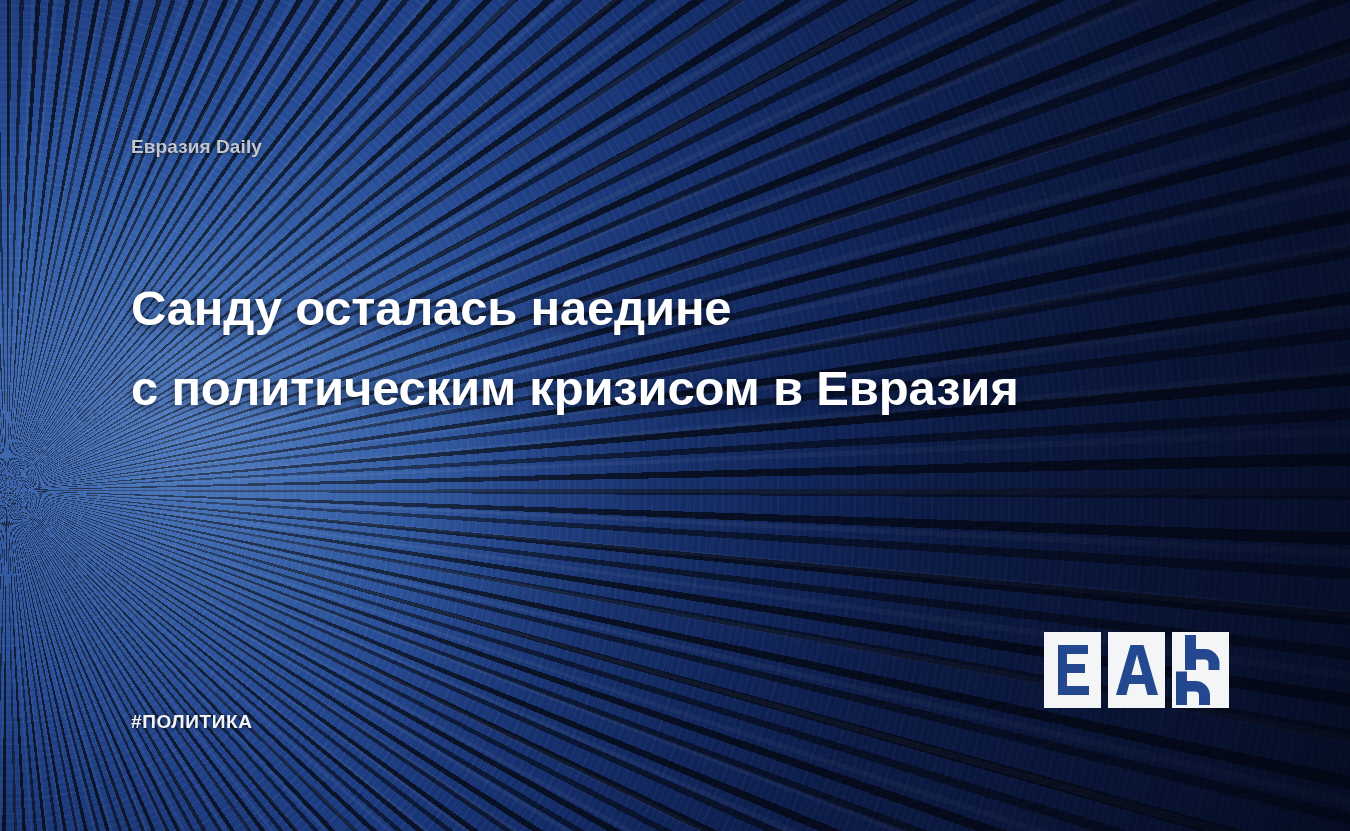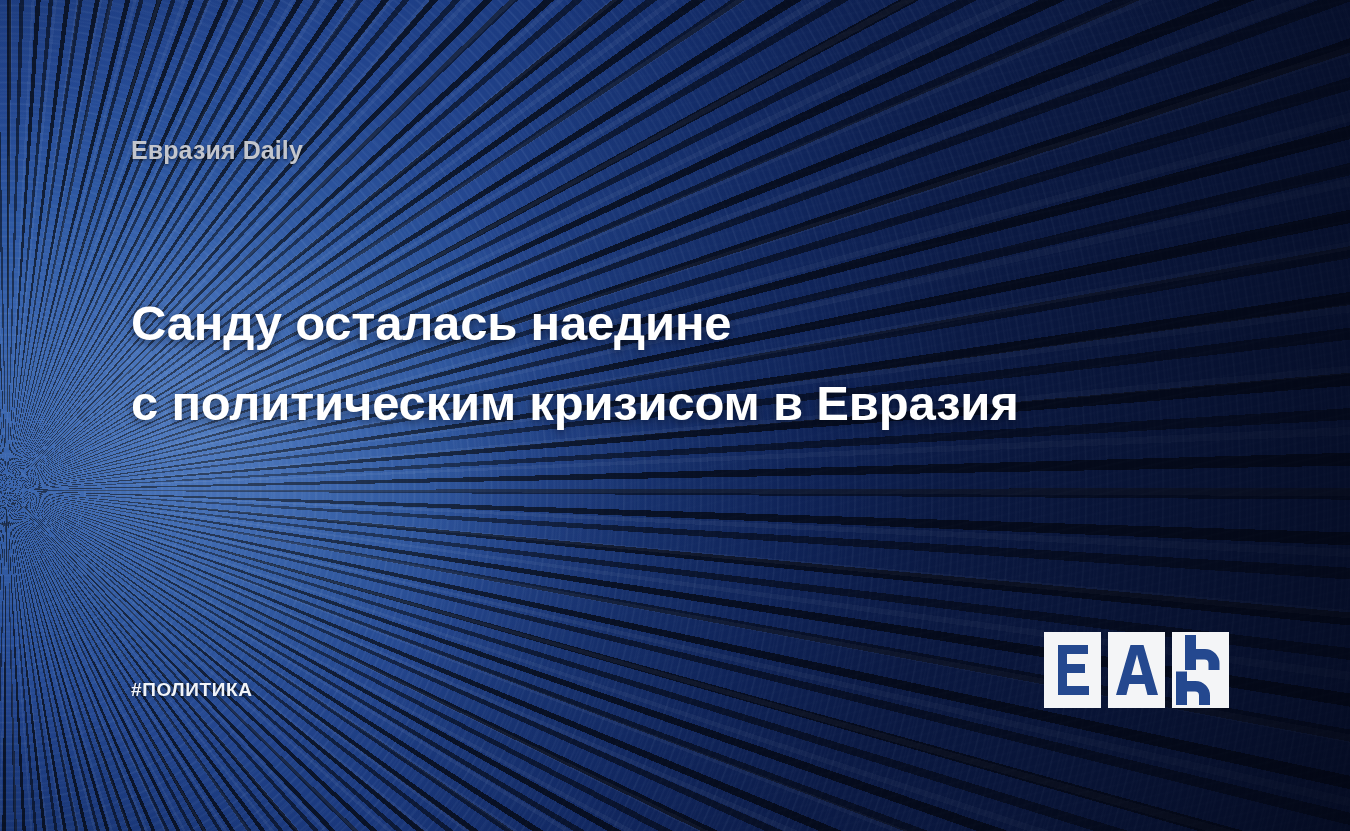--- a/index.html
+++ b/index.html
@@ -129,46 +129,46 @@
             mask-image: linear-gradient(90deg, rgba(0,0,0,0) 38%, rgba(0,0,0,1) 78%);
   }
 
   
   .content { position: absolute; inset: 0; }
 
   #brand {
     position: absolute;
     left: 131px;
     top: 136px;
-    font-size: 25px;
+    font-size: 19px;
     font-weight: bold;
     letter-spacing: 0.1px;
     color: #c3c6cd;
     text-shadow: 0 1px 3px rgba(0,0,0,0.55);
     white-space: nowrap;
   }
 
   #headline {
     position: absolute;
     left: 131px;
-    top: 283px;
+    top: 268px;
     width: 1120px;
     font-size: 49px;
     font-weight: bold;
     line-height: 80px;
     letter-spacing: -0.2px;
     color: #ffffff;
     text-shadow: 0 2px 9px rgba(2,8,24,0.60);
   }
   #headline .hl-line { display: block; white-space: nowrap; }
 
   #tag {
     position: absolute;
     left: 131px;
-    top: 679px;
+    top: 711px;
     font-size: 19px;
     font-weight: bold;
     letter-spacing: 0.6px;
     color: #f2f4f8;
     text-shadow: 0 1px 4px rgba(0,0,0,0.55);
     white-space: nowrap;
   }
 
   
   #logo {

